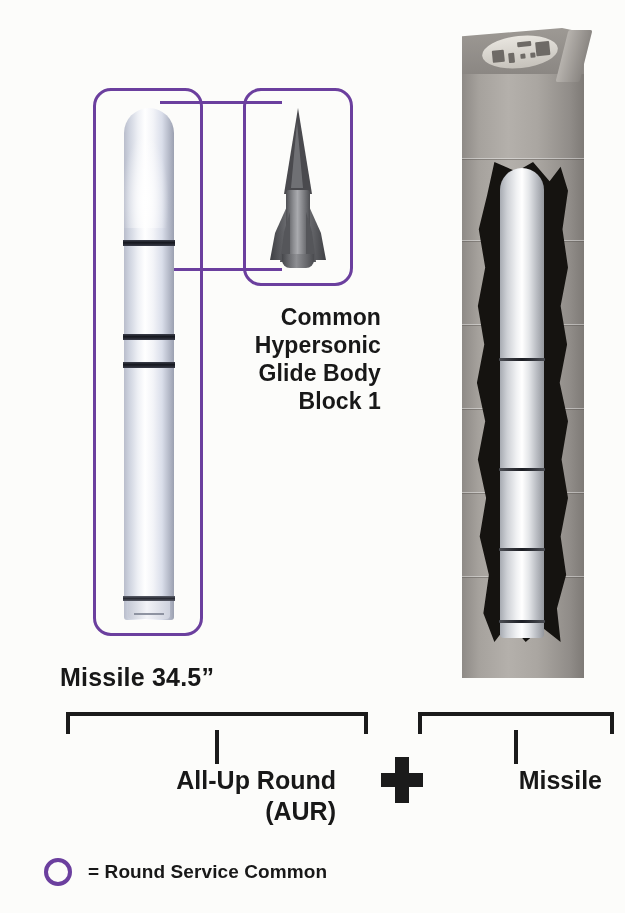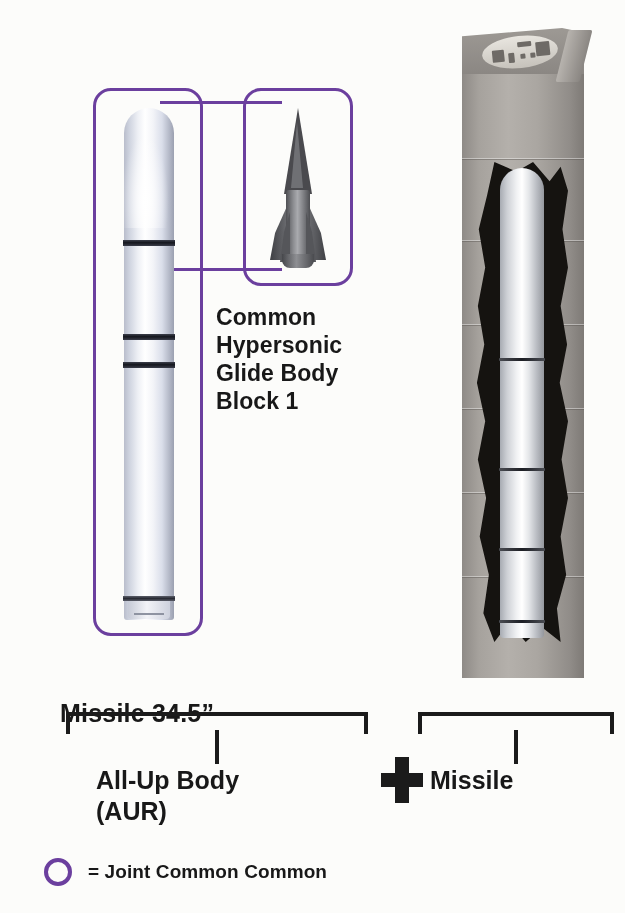--- a/index.html
+++ b/index.html
@@ -291,38 +291,37 @@
     left: 14px; top: 0;
     width: 14px; height: 46px;
     background: #1b1b1b;
   }
 
   
   .lbl {
     position: absolute;
     color: #181818;
     font-weight: bold;
-    text-align: left;
+    text-align: right;
     line-height: 1.22;
     white-space: pre-line;
   }
   #label-chgb {
     left: 216px;
     top: 303px;
     width: 165px;
     font-size: 23px;
     letter-spacing: 0.1px;
   }
   #label-missile-len {
     left: 60px;
     top: 662px;
     font-size: 25px;
     text-align: left;
     letter-spacing: 0.2px;
-    margin-top: 36px;
   }
   #label-aur {
     left: 96px;
     top: 765px;
     width: 240px;
     font-size: 25px;
   }
   #label-canister {
     left: 430px;
     top: 765px;
@@ -422,23 +421,23 @@
   <div id="stem-aur" class="bracket-stem"></div>
 
   <div id="bracket-canister" class="bracket"></div>
   <div id="stem-canister" class="bracket-stem"></div>
 
   <div id="plus-sign">
     <div class="h"></div>
     <div class="v"></div>
   </div>
 
-  <div id="label-aur" class="lbl">All-Up Body
+  <div id="label-aur" class="lbl">All-Up Round
 (AUR)</div>
 
   <div id="label-canister" class="lbl">Missile</div>
 
   <div id="legend">
     <div id="legend-circle"></div>
-    <div id="legend-text">= Joint Common Common</div>
+    <div id="legend-text">= Round Service Common</div>
   </div>
 
 </div>
 
 </body></html>

